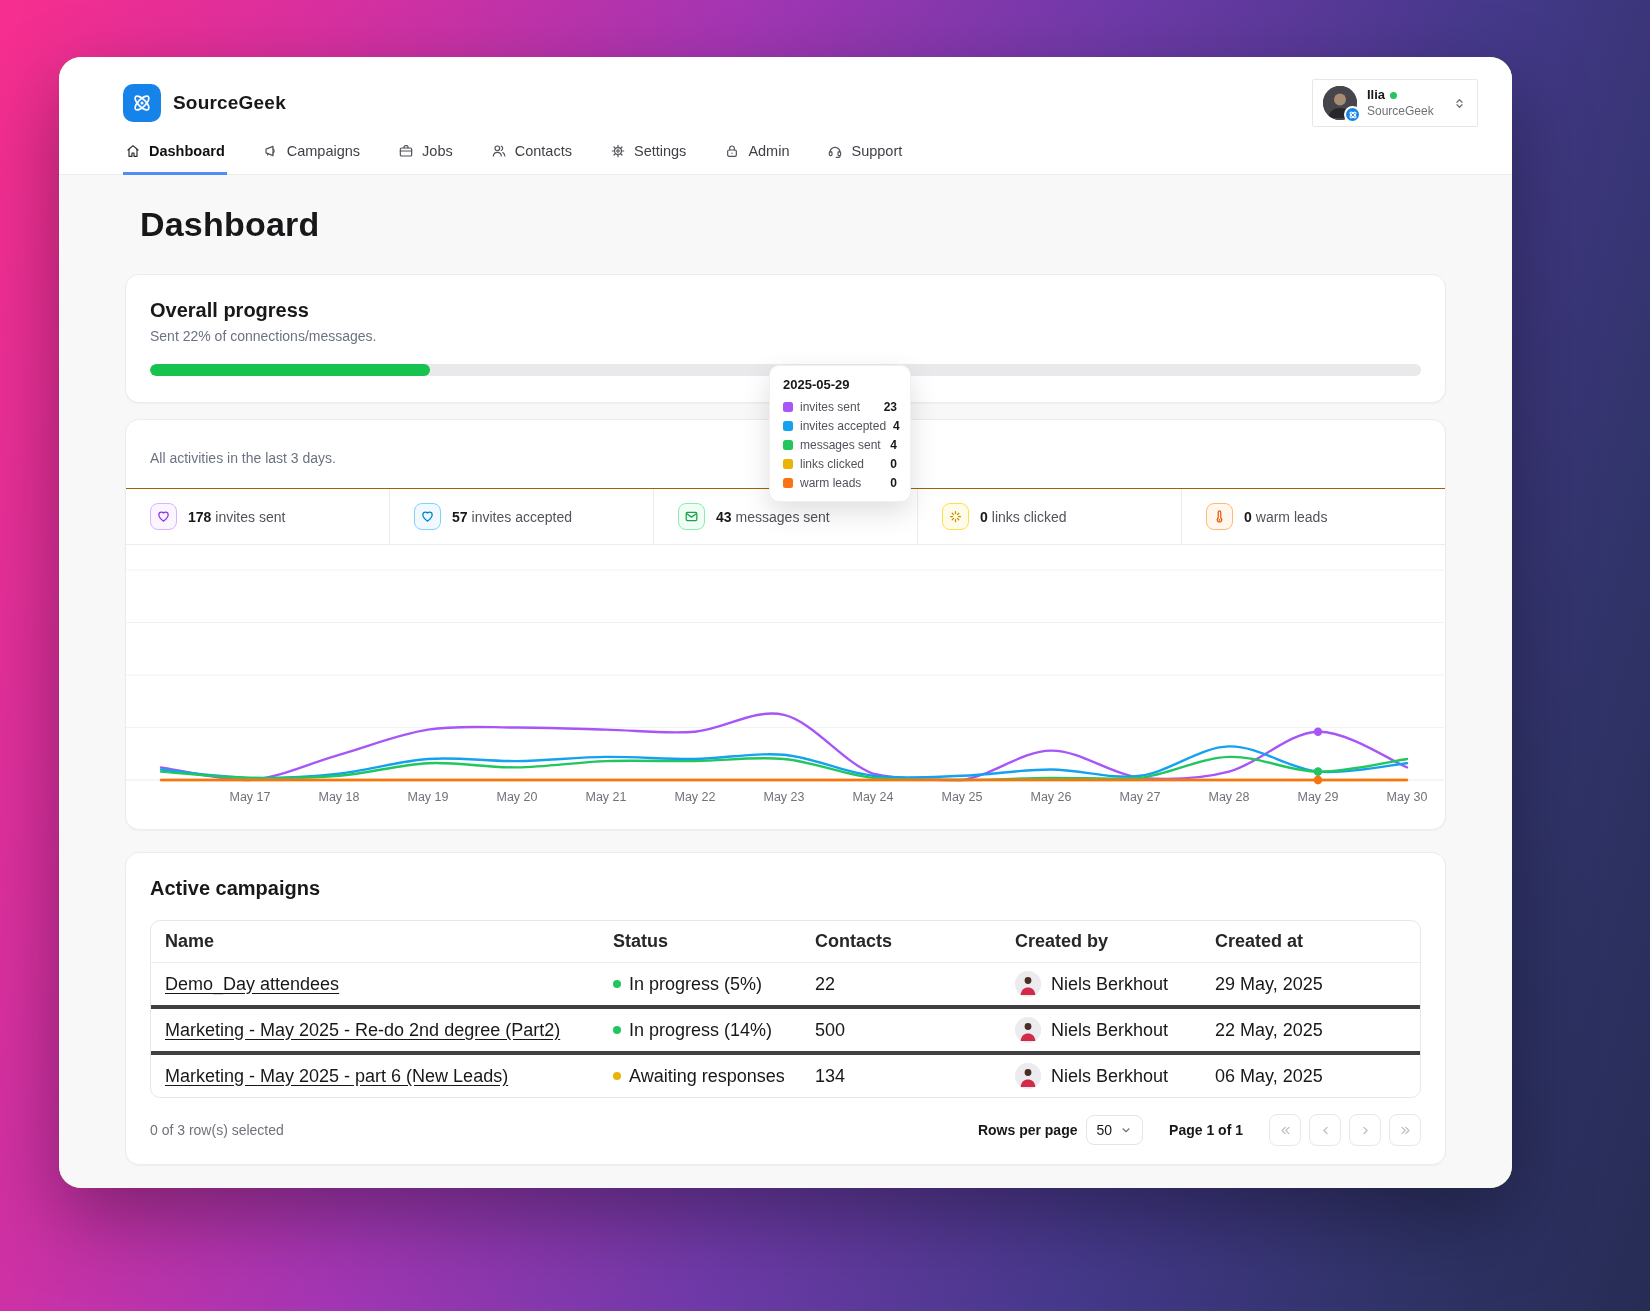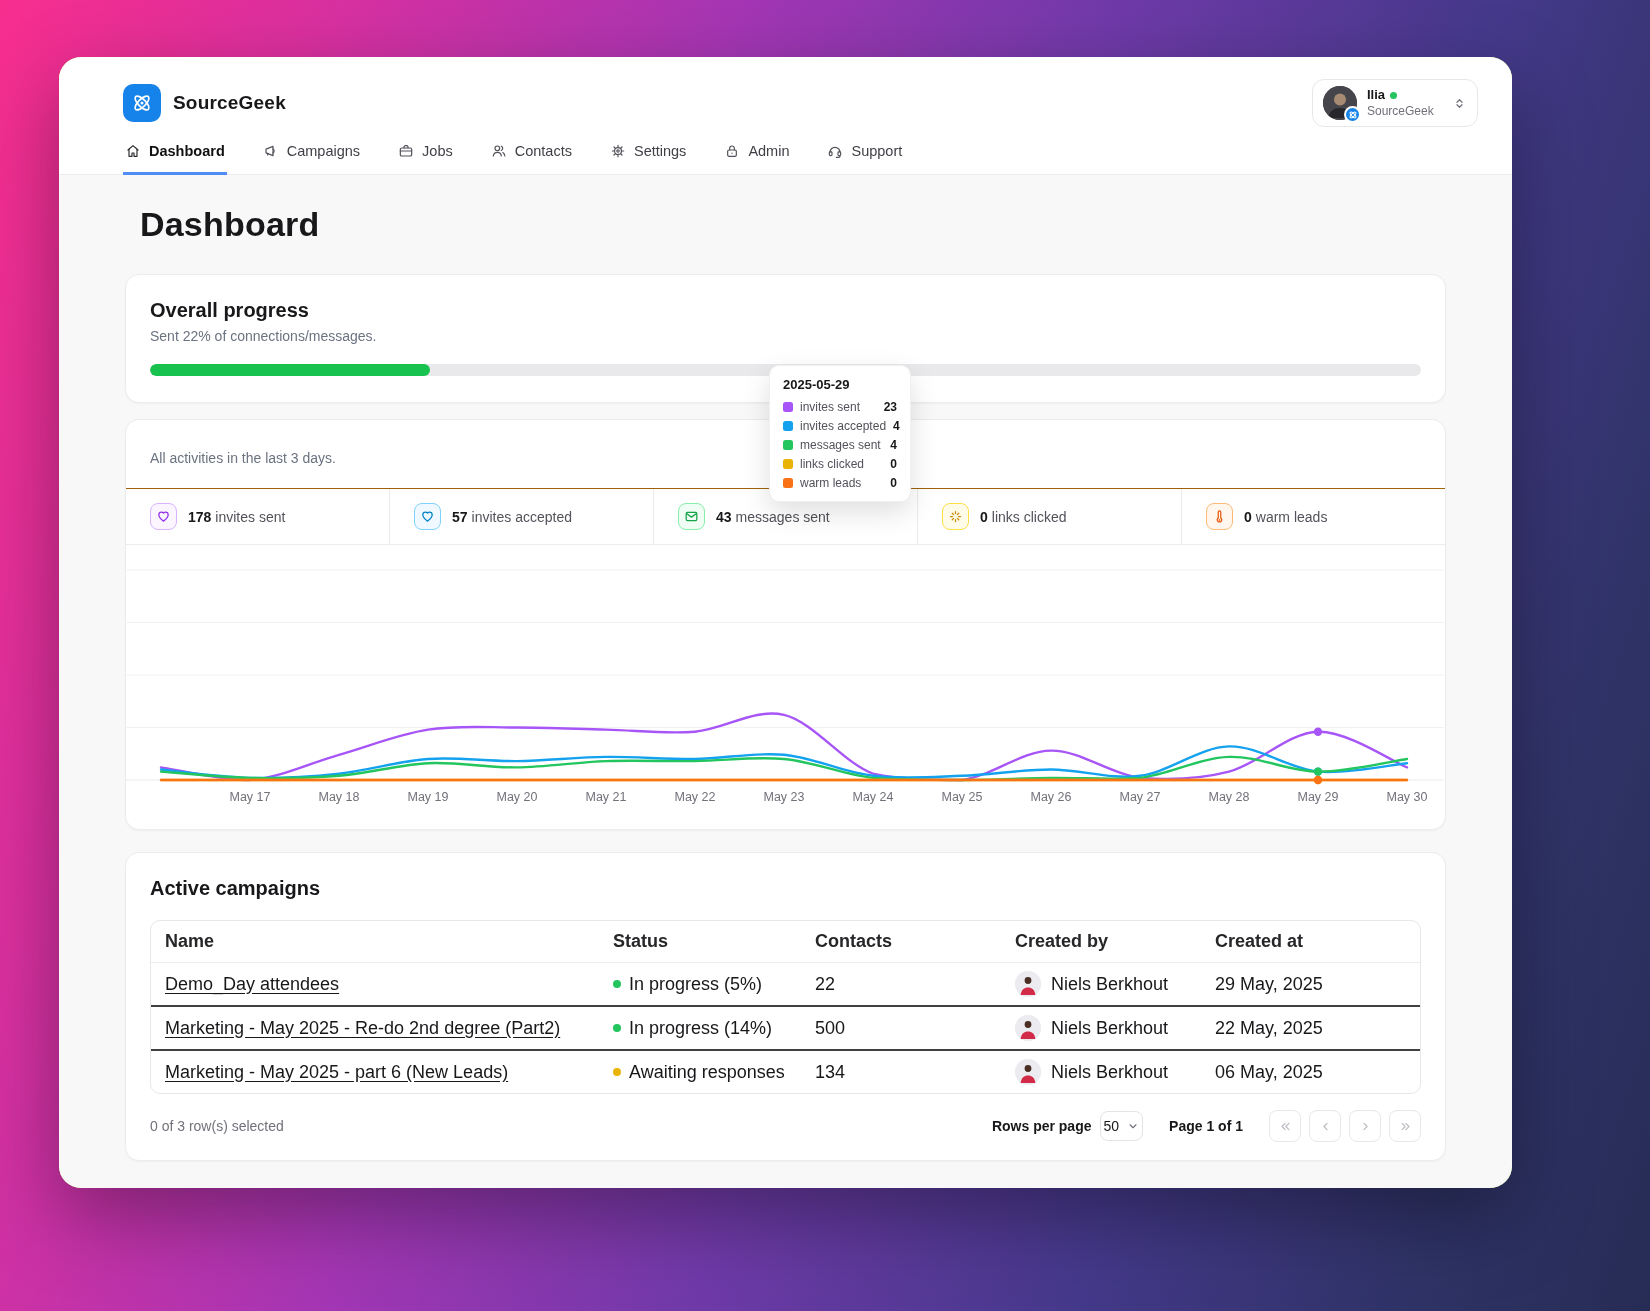--- a/index.html
+++ b/index.html
@@ -13,21 +13,21 @@
     position:relative; margin:57px 0 0 59px; width:1453px; height:1131px;
     background:#bef264; border-radius:22px; overflow:hidden;
     box-shadow:0 30px 80px rgba(0,0,0,.35);
   }
   
   .hdr { background:#fff; padding:20px 34px 0 64px; border-bottom:1px solid #ececef; }
   .hdr-row1 { display:flex; align-items:center; justify-content:space-between; height:52px; }
   .brand { display:flex; align-items:center; gap:12px; cursor:pointer; }
   .brand-logo { width:38px; height:38px; border-radius:10px; background:#1583e9; display:flex; align-items:center; justify-content:center; }
   .brand-name { font-size:19px; font-weight:700; letter-spacing:.2px; }
-  .user-select { display:flex; align-items:center; gap:10px; border:1px solid #e7e7ea; border-radius:12px; padding:6px 10px; min-width:166px; cursor:pointer; background:#fff; }
+  .user-select { display:flex; align-items:center; gap:10px; border:1px solid #e7e7ea; border-radius:2px; padding:6px 10px; min-width:166px; cursor:pointer; background:#fff; }
   .avatar-wrap { position:relative; width:34px; height:34px; }
   .avatar { width:34px; height:34px; border-radius:50%; overflow:hidden; background:#4b4b50; }
   .badge { position:absolute; right:-4px; bottom:-3px; width:17px; height:17px; border-radius:50%; background:#1583e9; border:2px solid #fff; display:flex; align-items:center; justify-content:center; }
   .user-meta { flex:1; line-height:1.25; }
   .user-name { font-size:13px; font-weight:700; display:flex; align-items:center; gap:5px; }
   .presence-dot { width:7px; height:7px; border-radius:50%; background:#22c55e; display:inline-block; }
   .user-org { font-size:12px; color:#71717a; }
   
   .nav { display:flex; gap:34px; margin-top:14px; }
   .nav-item { display:flex; align-items:center; gap:8px; padding:0 2px 13px 2px; font-size:14.5px; color:#3f3f46; cursor:pointer; border-bottom:3px solid transparent; margin-bottom:-1px; }
@@ -62,33 +62,33 @@
   .tooltip-title { font-size:13px; font-weight:700; margin-bottom:8px; }
   .tt-row { display:flex; align-items:center; gap:7px; margin-top:5px; }
   .tt-chip { width:10px; height:10px; border-radius:2.5px; flex:none; }
   .tt-label { flex:1; font-size:12px; color:#52525b; white-space:nowrap; }
   .tt-val { font-size:12px; font-weight:600; color:#18181b; }
   
   .campaigns-card { padding-bottom:18px; }
   .table-box { margin:20px 24px 0 24px; border:1px solid #e7e7ea; border-radius:10px; overflow:hidden; }
   table { width:100%; border-collapse:collapse; font-size:18px; }
   th { text-align:left; font-weight:600; color:#27272a; padding:10px 14px; height:38px; border-bottom:1px solid #ececee; }
-  td { padding:8px 14px; height:39px; border-bottom:2px solid #404040; color:#18181b; }
+  td { padding:8px 14px; height:39px; border-bottom:4px solid #404040; color:#18181b; }
   tr:last-child td { border-bottom:none; }
   .col-name { width:448px; } .col-status { width:202px; } .col-contacts { width:200px; } .col-createdby { width:200px; }
   .link { text-decoration:underline; text-underline-offset:3px; cursor:pointer; color:#18181b; }
   .status-cell { display:flex; align-items:center; gap:8px; }
   .status-dot { width:8px; height:8px; border-radius:50%; flex:none; }
   .byline { display:flex; align-items:center; gap:10px; }
   .mini-avatar { width:26px; height:26px; border-radius:50%; background:#ececf0; overflow:hidden; flex:none; }
   .table-footer { display:flex; align-items:center; margin:16px 24px 0 24px; }
   .sel-count { font-size:14px; color:#71717a; flex:1; }
   .tf-right { display:flex; align-items:center; gap:26px; }
   .rpp { display:flex; align-items:center; gap:8px; font-size:14px; font-weight:600; }
-  .rpp-select { display:flex; align-items:center; gap:8px; border:1px solid #e4e4e7; border-radius:8px; padding:6px 3px; font-weight:400; cursor:pointer; background:#fff; }
+  .rpp-select { display:flex; align-items:center; gap:8px; border:1px solid #e4e4e7; border-radius:8px; padding:6px 10px; font-weight:400; cursor:pointer; background:#fff; }
   .page-indicator { font-size:14px; font-weight:600; }
   .pager { display:flex; gap:8px; }
   .pg-btn { width:32px; height:32px; border:1px solid #e7e7ea; border-radius:8px; background:#fff; display:flex; align-items:center; justify-content:center; color:#bcbcc3; cursor:pointer; }
 </style>
 </head>
 <body>
 
 <div class="app-card">
 
   <div class="hdr">

